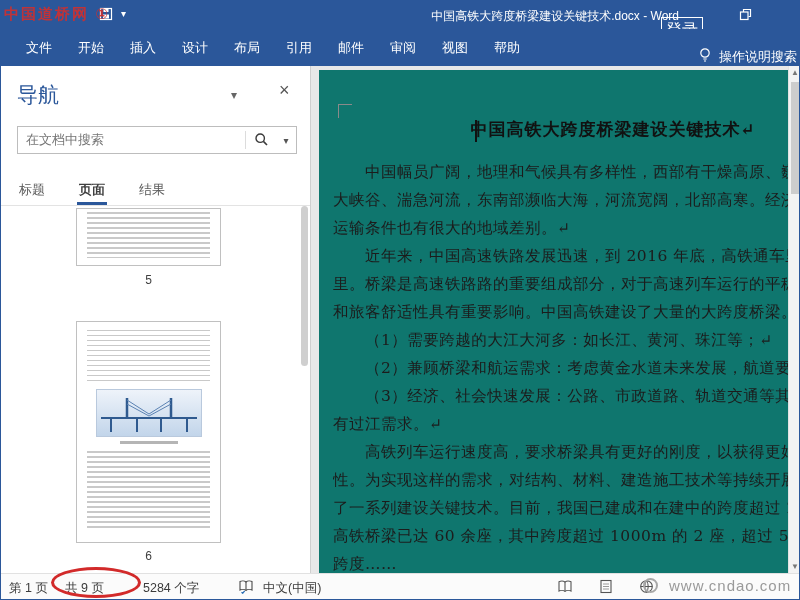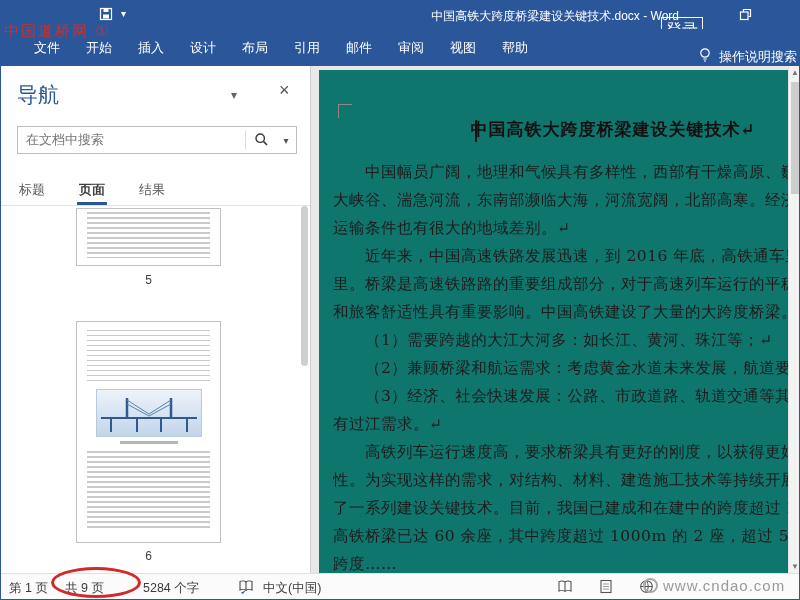--- a/index.html
+++ b/index.html
@@ -9,21 +9,21 @@
 
   
   .titlebar{position:absolute;left:0;top:0;width:100%;height:28px;background:#2b579a;color:#fff}
   .title-center{position:absolute;left:120px;right:120px;top:7px;text-align:right;font-size:12px;white-space:nowrap;overflow:hidden}
   .signin{position:absolute;right:96px;top:16px;border:1px solid #fff;padding:2px 4px;font-size:16px;cursor:default}
   .win-restore{position:absolute;right:46px;top:6px}
   .qa-caret{position:absolute;left:120px;top:7px;font-size:10px;color:#fff}
   .qa-icon{position:absolute;left:98px;top:6px}
 
   
-  .tabsrow{position:absolute;left:0;top:28px;width:100%;height:37px;background:#2b579a;display:flex;align-items:stretch;color:#fff;font-size:13px;padding-left:20px}
+  .tabsrow{position:absolute;left:0;top:28px;width:100%;height:37px;background:#2b579a;display:flex;align-items:stretch;color:#fff;font-size:13px;padding-left:12px}
   .tab{padding:0 13px;line-height:37px;white-space:nowrap;cursor:default}
   .tellme{margin-left:auto;display:flex;align-items:flex-end;gap:6px;padding-right:2px;white-space:nowrap;overflow:hidden}
 
   
   .nav{position:absolute;left:0;top:65px;width:310px;height:507px;background:#fff;border-right:1px solid #cfcfcf}
   .nav-title{position:absolute;left:16px;top:15px;font-size:21px;color:#2b579a}
   .nav-caret{position:absolute;left:230px;top:22px;color:#666;font-size:12px}
   .nav-close{position:absolute;left:278px;top:15px;color:#555;font-size:18px;line-height:18px}
   .search{position:absolute;left:16px;top:60px;width:280px;height:28px;border:1px solid #bdbdbd;display:flex;align-items:center;background:#fff}
   .search input{flex:1;border:0;outline:0;padding:0 8px;font-size:13px;color:#333;min-width:0;font-family:Liberation Mono, monospace}
@@ -64,22 +64,22 @@
 
   
   .status{position:absolute;left:0;top:572px;width:100%;height:26px;background:#fbfbfb;border-top:1px solid #e1e1e1;font-size:12.5px;color:#3b3b3b}
   .sb{position:absolute;top:6px;white-space:nowrap;cursor:default}
   .sb-page{left:8px}.sb-pages{left:64px}.sb-words{left:142px}.sb-lang{left:262px}
   .sb-proof{position:absolute;left:237px;top:5px}
   .viewicons{position:absolute;left:556px;top:5px;display:flex;gap:26px}
 
   
   .ellipse{position:absolute;left:50px;top:566px;width:90px;height:31px;border:3px solid #d22a2a;border-radius:50%;z-index:60;pointer-events:none}
-  .wm-top{position:absolute;left:3px;top:21px;z-index:55;color:#cc3030;font-size:15px;font-weight:normal;letter-spacing:2px;opacity:.92;pointer-events:none}
-  .wm-bottom{position:absolute;left:642px;top:576px;z-index:55;color:#9a9a9a;font-size:15px;letter-spacing:1px;display:flex;align-items:center;gap:5px;pointer-events:none}
+  .wm-top{position:absolute;left:3px;top:4px;z-index:55;color:#cc3030;font-size:15px;font-weight:bold;letter-spacing:2px;opacity:.92;pointer-events:none}
+  .wm-bottom{position:absolute;left:642px;top:576px;z-index:55;color:#9a9a9a;font-size:15px;letter-spacing:1px;display:flex;align-items:center;gap:11px;pointer-events:none}
   .wm-circle{width:15px;height:15px;border:2px solid #a8a8a8;border-radius:50%}
 </style>
 </head>
 <body>
 
 <div id="win">
 
   <div class="titlebar">
     <span class="qa-icon">
       <svg width="14" height="14" viewBox="0 0 14 14">

